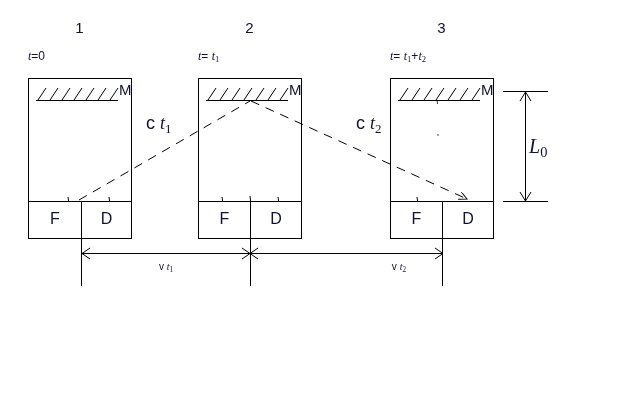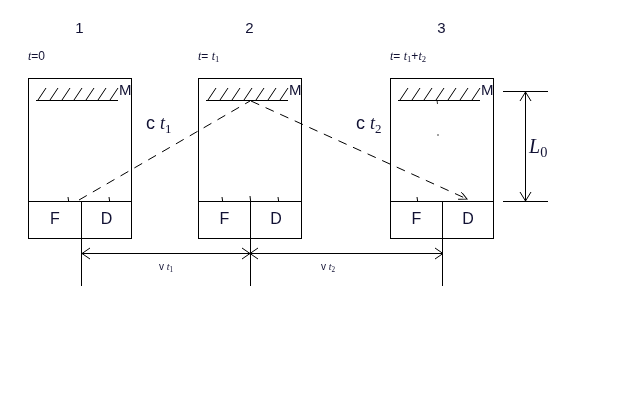--- a/index.html
+++ b/index.html
@@ -216,21 +216,21 @@
   </div>
 
   <div class="lbl ray-lbl" style="left:356px; top:114px;">
     <span>c</span>&nbsp;<span class="ital">t</span><span class="subnum">2</span>
   </div>
 
   <div class="lbl dim-lbl" style="left:82px; top:262px; width:168px;">
     <span>v</span>&nbsp;<span class="ital">t</span><span class="subnum">1</span>
   </div>
 
-  <div class="lbl dim-lbl" style="left:250px; top:262px; width:156px;">
+  <div class="lbl dim-lbl" style="left:250px; top:262px; width:156px;text-align:right;">
     <span>v</span>&nbsp;<span class="ital">t</span><span class="subnum">2</span>
   </div>
 
   <div class="lbl len-lbl" style="left:529px; top:136px;">
     <span class="ital">L</span><span class="subnum">0</span>
   </div>
 
 </div>
 
 </body></html>

